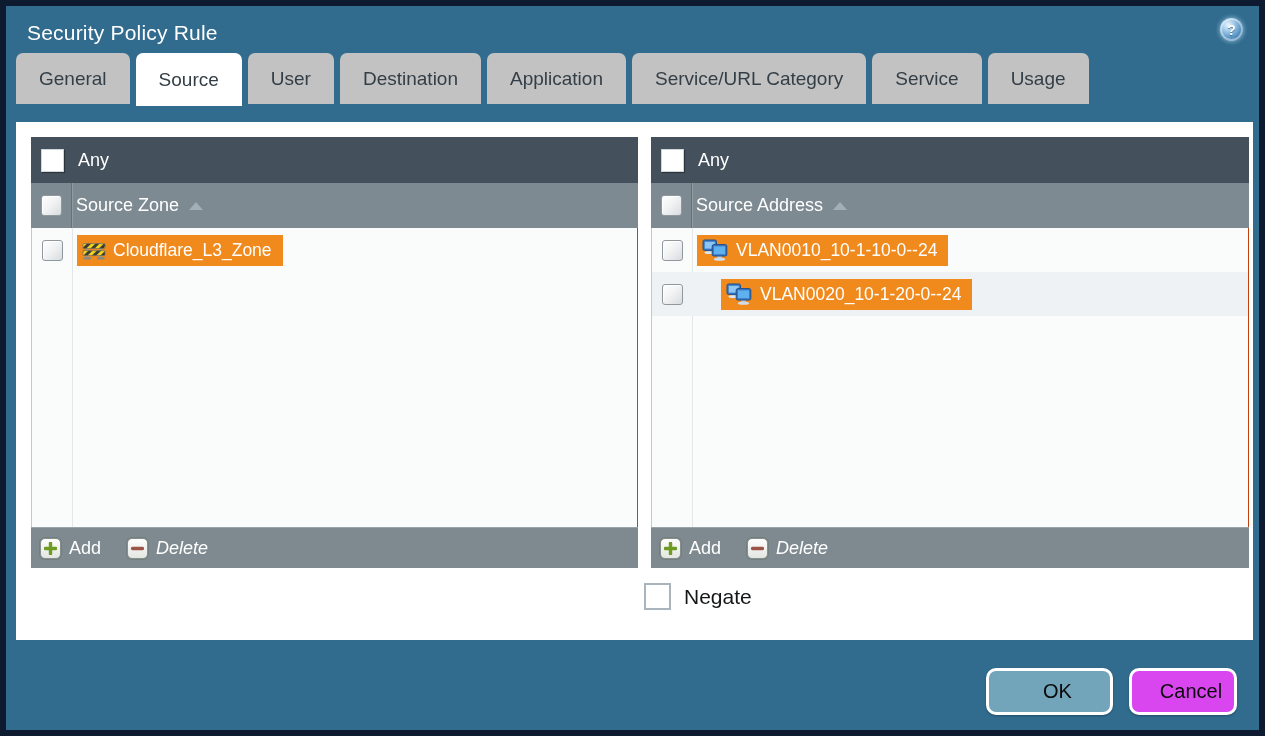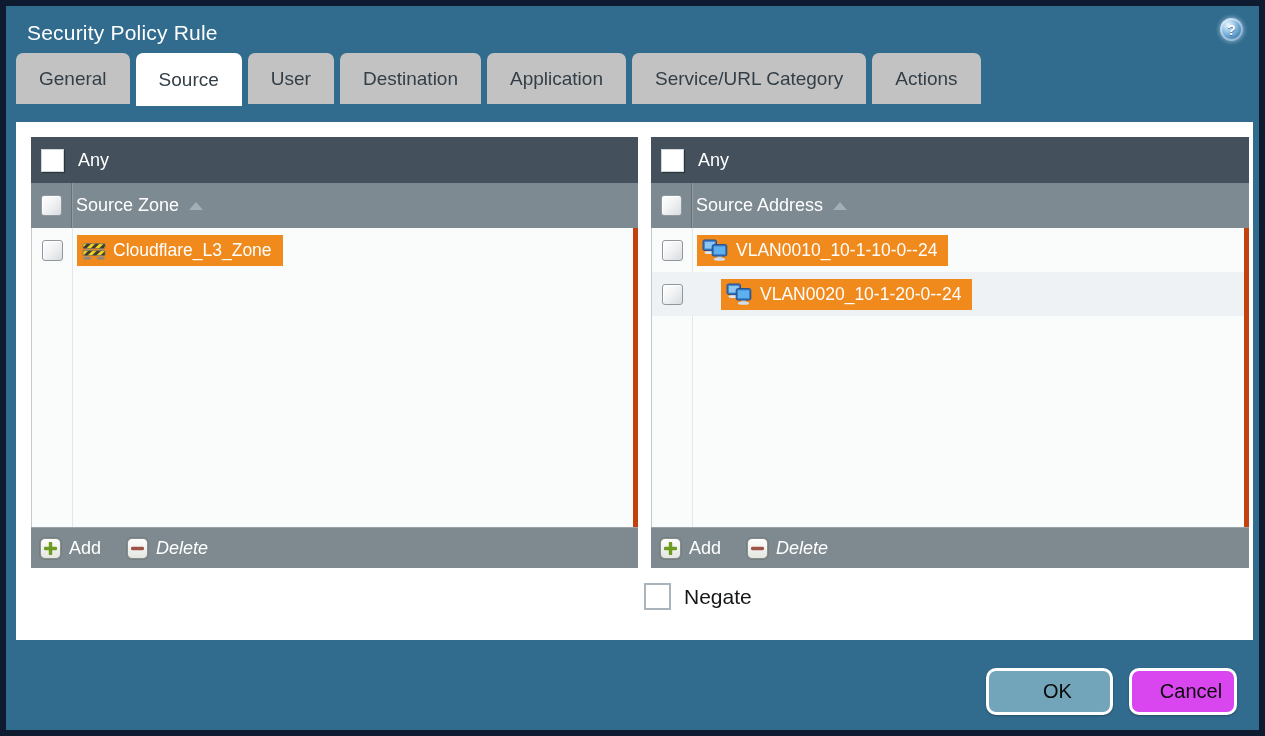--- a/index.html
+++ b/index.html
@@ -39,21 +39,21 @@
               padding-left:10px;position:relative;flex:none;cursor:pointer;}
   .col-sep{position:absolute;left:40px;top:0;bottom:0;width:1px;background:rgba(0,0,0,.18);
            box-shadow:1px 0 0 rgba(255,255,255,.15);}
   .cb{width:19px;height:19px;border:1px solid #8f989e;border-radius:3px;flex:none;cursor:pointer;
       background:linear-gradient(135deg,#ffffff 0%,#f2f3f4 45%,#d8dcdf 100%);
       box-shadow:inset 1px 1px 0 rgba(255,255,255,.9);}
   .col-label{margin-left:14px;font-size:18px;}
   .sort-asc{margin-left:10px;width:0;height:0;border-left:7px solid transparent;
             border-right:7px solid transparent;border-bottom:8px solid #a3aeb5;}
 
-  .rows{flex:1;background:#fafbfb;border-left:1px solid #c3cacd;border-right:5px solid #c2410c;
+  .rows{flex:1;background:#fafbfb;border-left:1px solid #c3cacd;border-right:1px solid #c2410c;
         position:relative;overflow:hidden;}
   .rows-sep{position:absolute;left:40px;top:0;bottom:0;width:1px;background:#e3e7e9;}
   .row{height:44px;display:flex;align-items:center;padding-left:10px;position:relative;z-index:1;}
   .row.alt{background:#eff2f4;gap:24px;}
   .tag{display:inline-flex;align-items:center;background:#f18a1d;color:#fff;height:31px;
        padding:0 11px 0 5px;margin-left:14px;font-size:17.5px;gap:7px;white-space:nowrap;cursor:pointer;}
   .obj-icon{display:flex;align-items:center;}
 
   .panel-footer{height:40px;background:#7e8a90;display:flex;align-items:center;padding-left:9px;
                 gap:26px;flex:none;border-top:1px solid #99a3a8;}
@@ -83,21 +83,22 @@
   <div class="title">Security Policy Rule</div>
   <div class="help">?</div>
 
   <div class="tabs">
       <div class="tab">General</div>
       <div class="tab active">Source</div>
       <div class="tab">User</div>
       <div class="tab">Destination</div>
       <div class="tab">Application</div>
       <div class="tab">Service/URL Category</div>
-      <div class="tab">Actions</div>
+      <div class="tab">Service</div>
+      <div class="tab">Usage</div>
     </div>
 
   <div class="content">
 
     <div class="panel" id="panel-zone">
       <div class="any-header">
         <span class="cb-any"></span>
         <span class="any-label">Any</span>
       </div>
       <div class="col-header">

